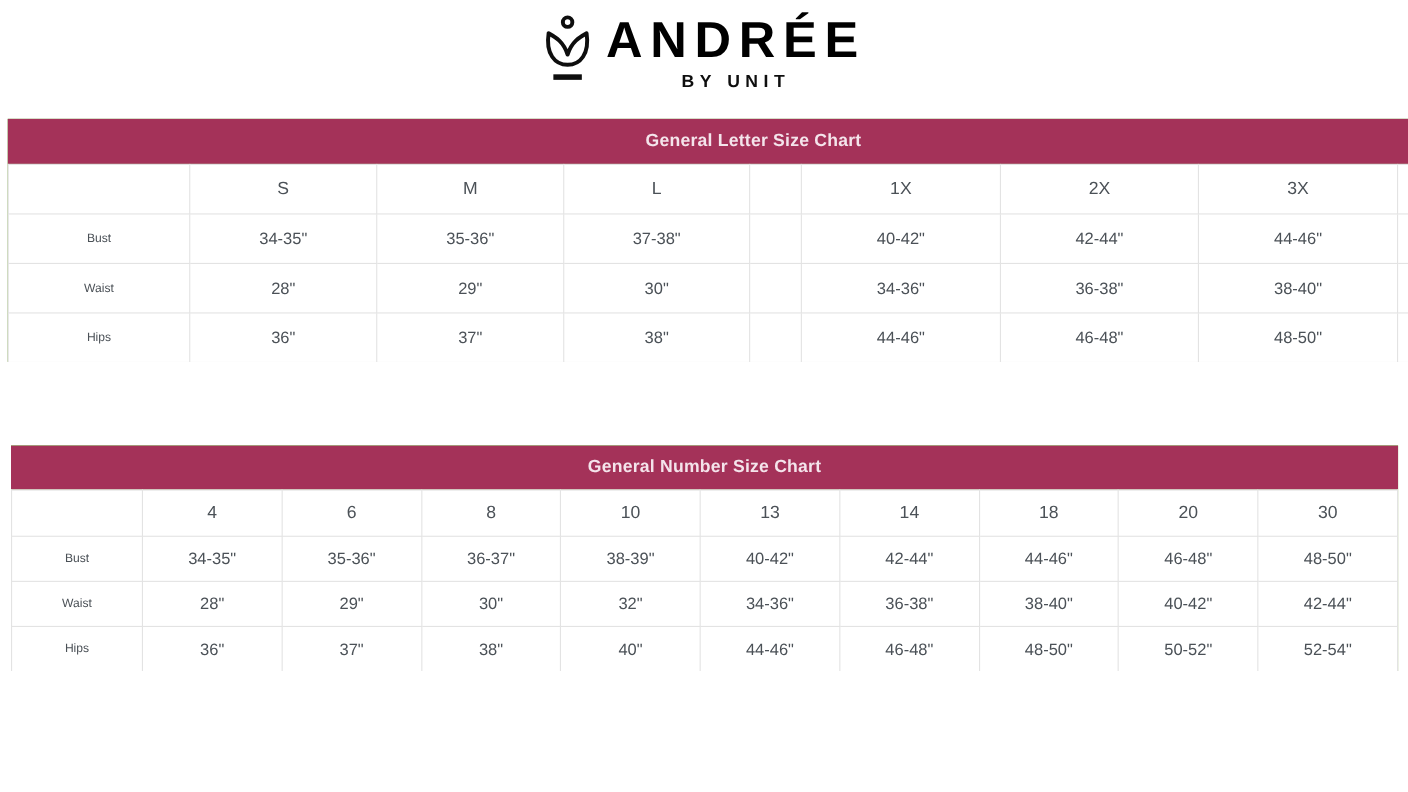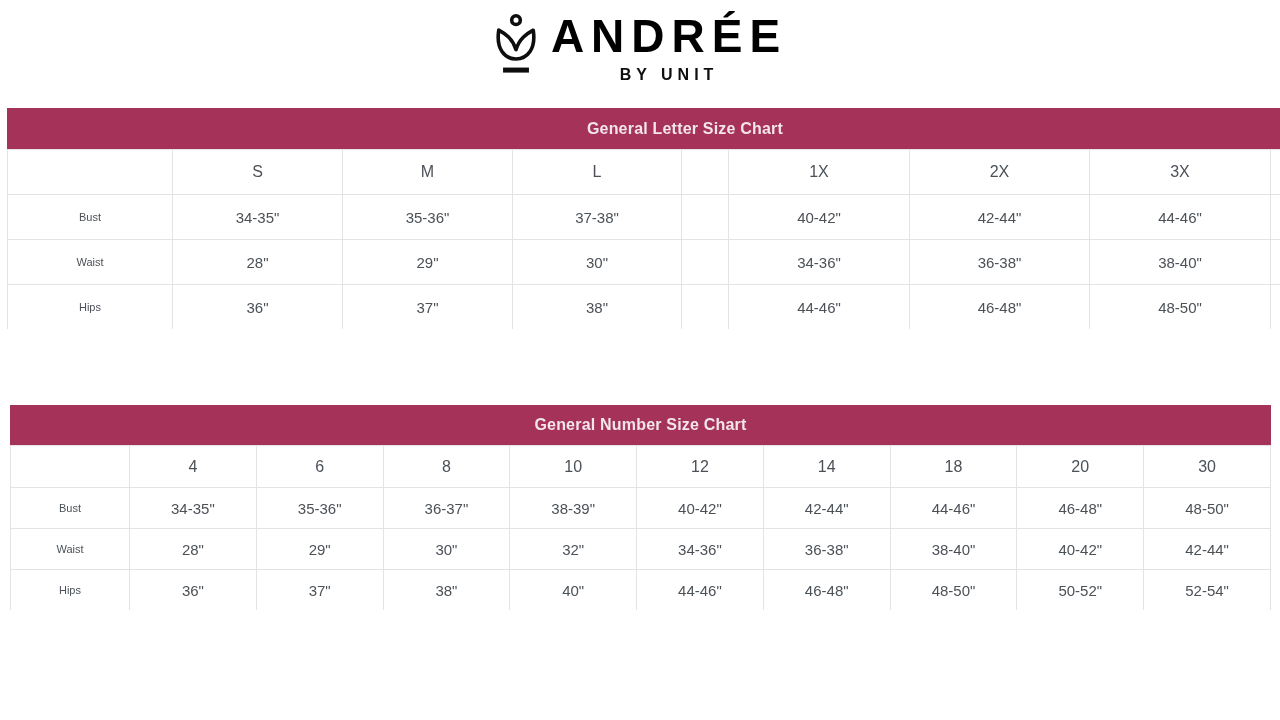--- a/index.html
+++ b/index.html
@@ -165,21 +165,21 @@
           <col>
           <col>
       </colgroup>
       <thead>
         <tr class="headrow">
           <th class="colhead"></th>
         <th class="colhead">4</th>
             <th class="colhead">6</th>
             <th class="colhead">8</th>
             <th class="colhead">10</th>
-            <th class="colhead">12</th>
+            <th class="colhead">13</th>
             <th class="colhead">14</th>
             <th class="colhead">18</th>
             <th class="colhead">20</th>
             <th class="colhead">30</th>
           </tr>
       </thead>
       <tbody>
           <tr class="datarow">
             <th class="rowlabel">Bust</th>
             <td>34-35"</td>

